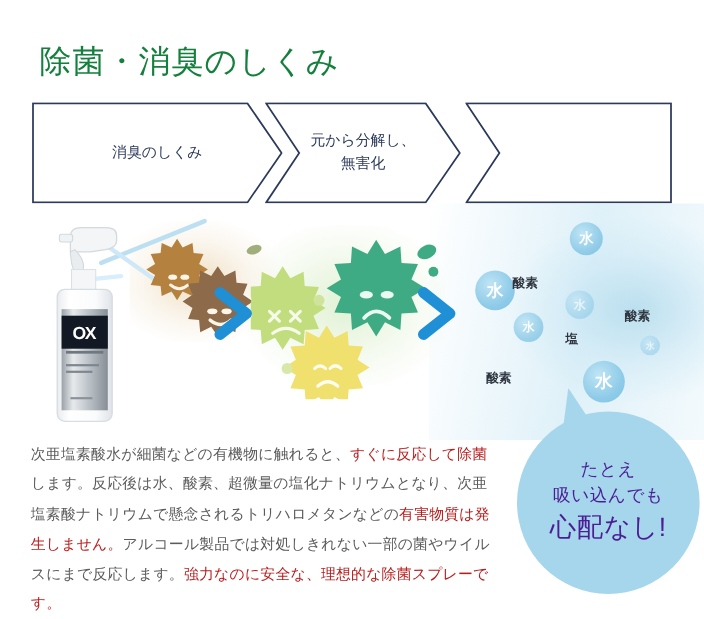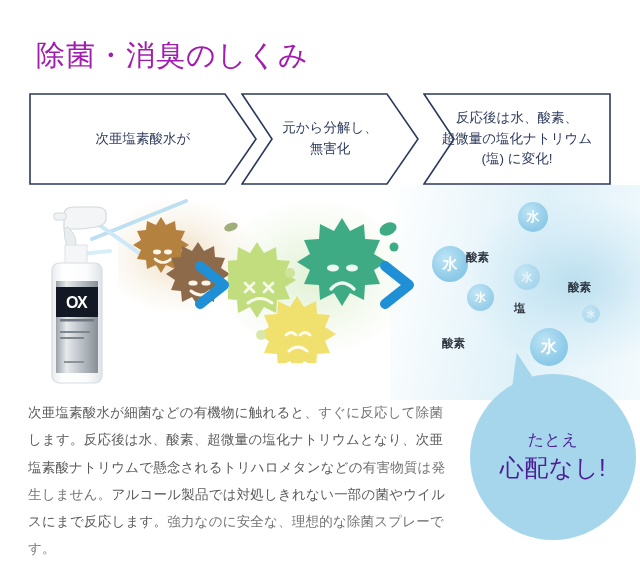--- a/index.html
+++ b/index.html
@@ -19,21 +19,21 @@
   }
 
   
   .page-title {
     position: absolute;
     left: 36px;
     top: 36px;
     font-family: "Liberation Serif", "DejaVu Serif", serif;
     font-size: 29px;
     letter-spacing: 1px;
-    color: #a21caf;
+    color: #15803d;
     white-space: nowrap;
   }
 
   
   .steps {
     position: absolute;
     left: 29px;
     top: 93px;
     width: 582px;
     height: 92px;
@@ -130,21 +130,21 @@
   .body-copy {
     position: absolute;
     left: 28px;
     top: 399px;
     width: 420px;
     font-size: 13.5px;
     line-height: 2.02;
     color: #5b5b5b;
     letter-spacing: 0.2px;
   }
-  .hl { color: #737373; }
+  .hl { color: #b91c1c; }
 
   
   .bubble {
     position: absolute;
     left: 470px;
     top: 374px;
     width: 166px;
     height: 166px;
     border-radius: 50%;
     background: #a6d6ec;
@@ -181,43 +181,38 @@
 
   <div class="page-title">除菌・消臭のしくみ</div>
 
   <div class="steps">
 
     <div class="step step-1">
       <svg viewBox="0 0 228 92" preserveAspectRatio="none">
         <path d="M1,1 H196 L227,46 L196,91 H1 Z" fill="#ffffff" stroke="#2c3a5c" stroke-width="1.6"></path>
       </svg>
       <div class="step-inner">
-        <div>次亜塩素酸水が</div>
+        <div>消臭のしくみ</div>
       </div>
     </div>
 
     <div class="step step-2">
       <svg viewBox="0 0 178 92" preserveAspectRatio="none">
         <path d="M1,1 H146 L177,46 L146,91 H1 L31,46 Z" fill="#ffffff" stroke="#2c3a5c" stroke-width="1.6"></path>
       </svg>
       <div class="step-inner">
         <div>元から分解し、</div>
         <div>無害化</div>
       </div>
     </div>
 
     <div class="step step-3">
       <svg viewBox="0 0 188 92" preserveAspectRatio="none">
         <path d="M1,1 H187 V91 H1 L31,46 Z" fill="#ffffff" stroke="#2c3a5c" stroke-width="1.6"></path>
       </svg>
-      <div class="step-inner">
-        <div>反応後は水、酸素、</div>
-        <div>超微量の塩化ナトリウム</div>
-        <div>(塩) に変化!</div>
-      </div>
     </div>
   </div>
 
   <div class="illus">
 
     <div class="blue-haze"></div>
     <div class="warm-haze"></div>
     <div class="green-haze"></div>
 
     <svg class="mist" viewBox="0 0 125 100">
@@ -325,17 +320,18 @@
         <div class="mol mol-dark" style="left: 104px; top: 113px; opacity: 1;">塩</div>
       </div>
   </div>
 
   <div class="body-copy"><span>次亜塩素酸水が細菌などの有機物に触れると、</span><span class="hl">すぐに反応して除菌</span><span>します。反応後は水、酸素、超微量の塩化ナトリウムとなり、次亜塩素酸ナトリウムで懸念されるトリハロメタンなどの</span><span class="hl">有害物質は発生しません。</span><span>アルコール製品では対処しきれない一部の菌やウイルスにまで反応します。</span><span class="hl">強力なのに安全な、理想的な除菌スプレーです。</span></div>
 
   <div class="bubble-tail"></div>
   <div class="bubble">
     <div class="bubble-text">
       <div>たとえ</div>
+      <div>吸い込んでも</div>
       <div class="big">心配なし!</div>
     </div>
   </div>
 
 </div>
 
 </body></html>

